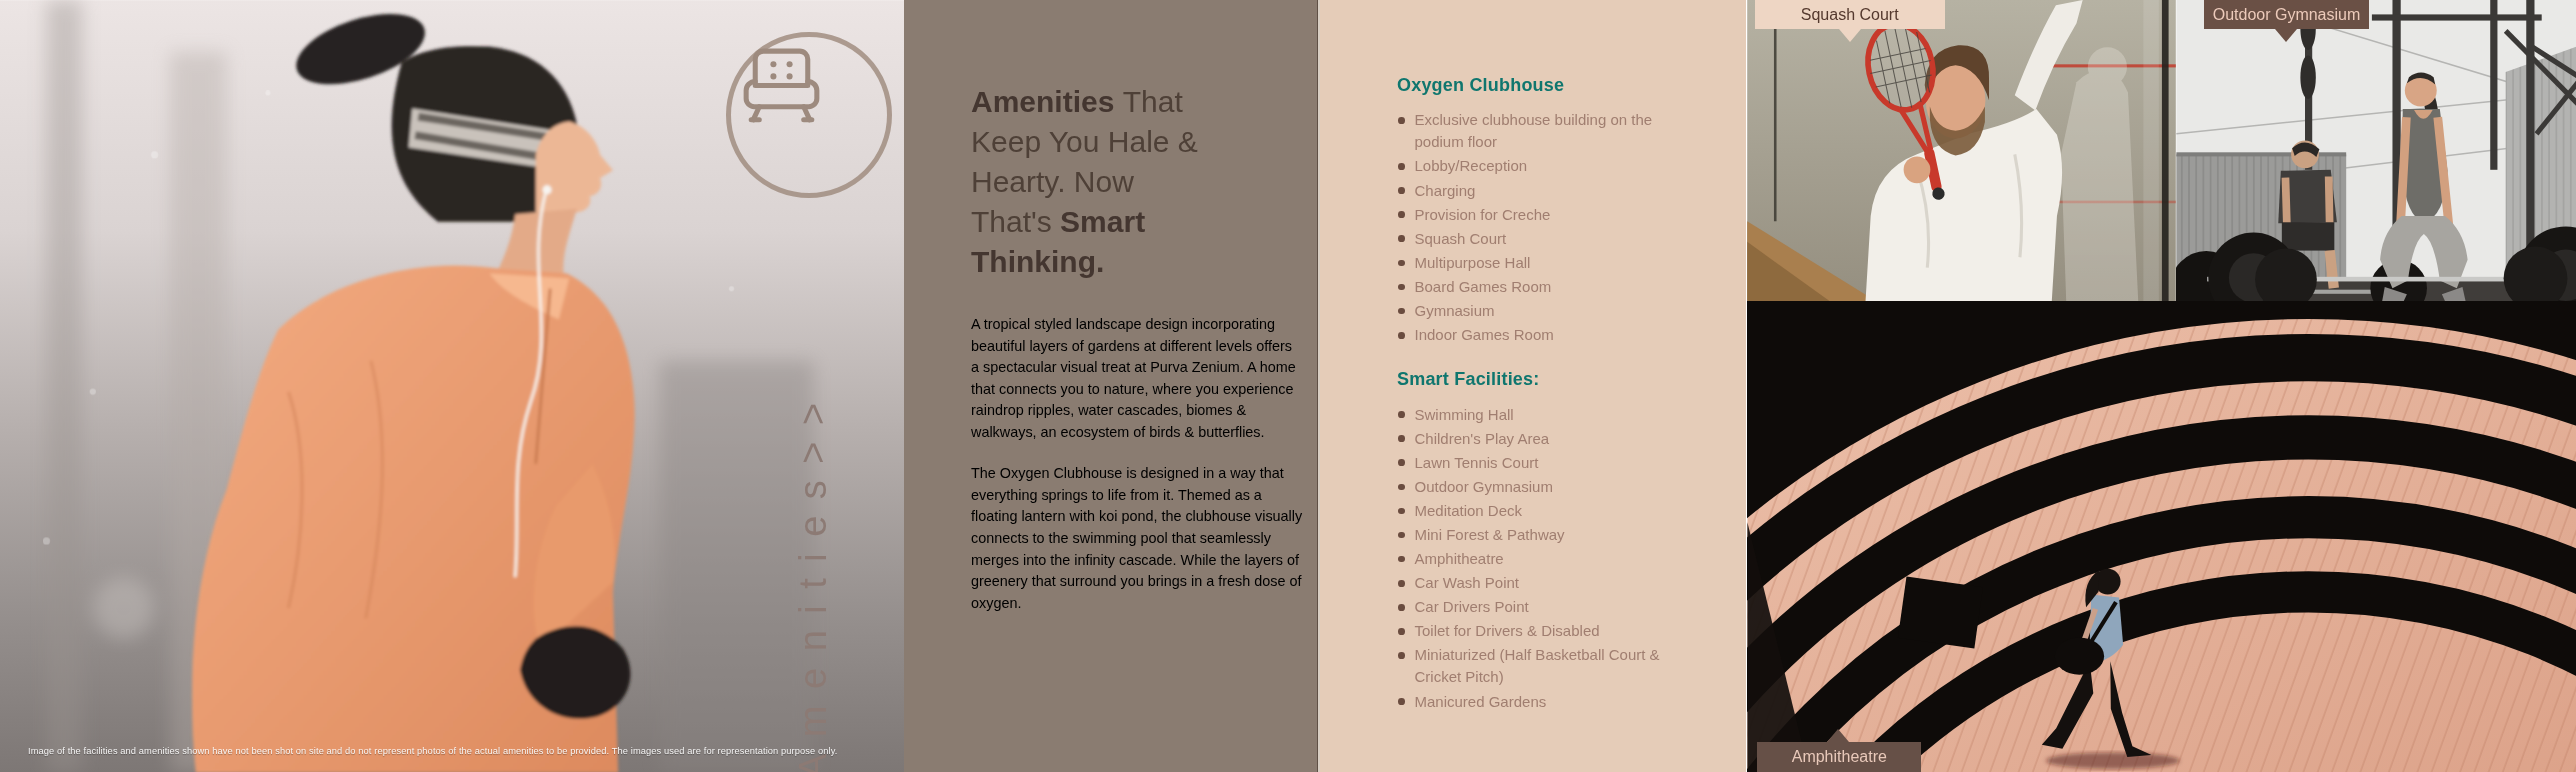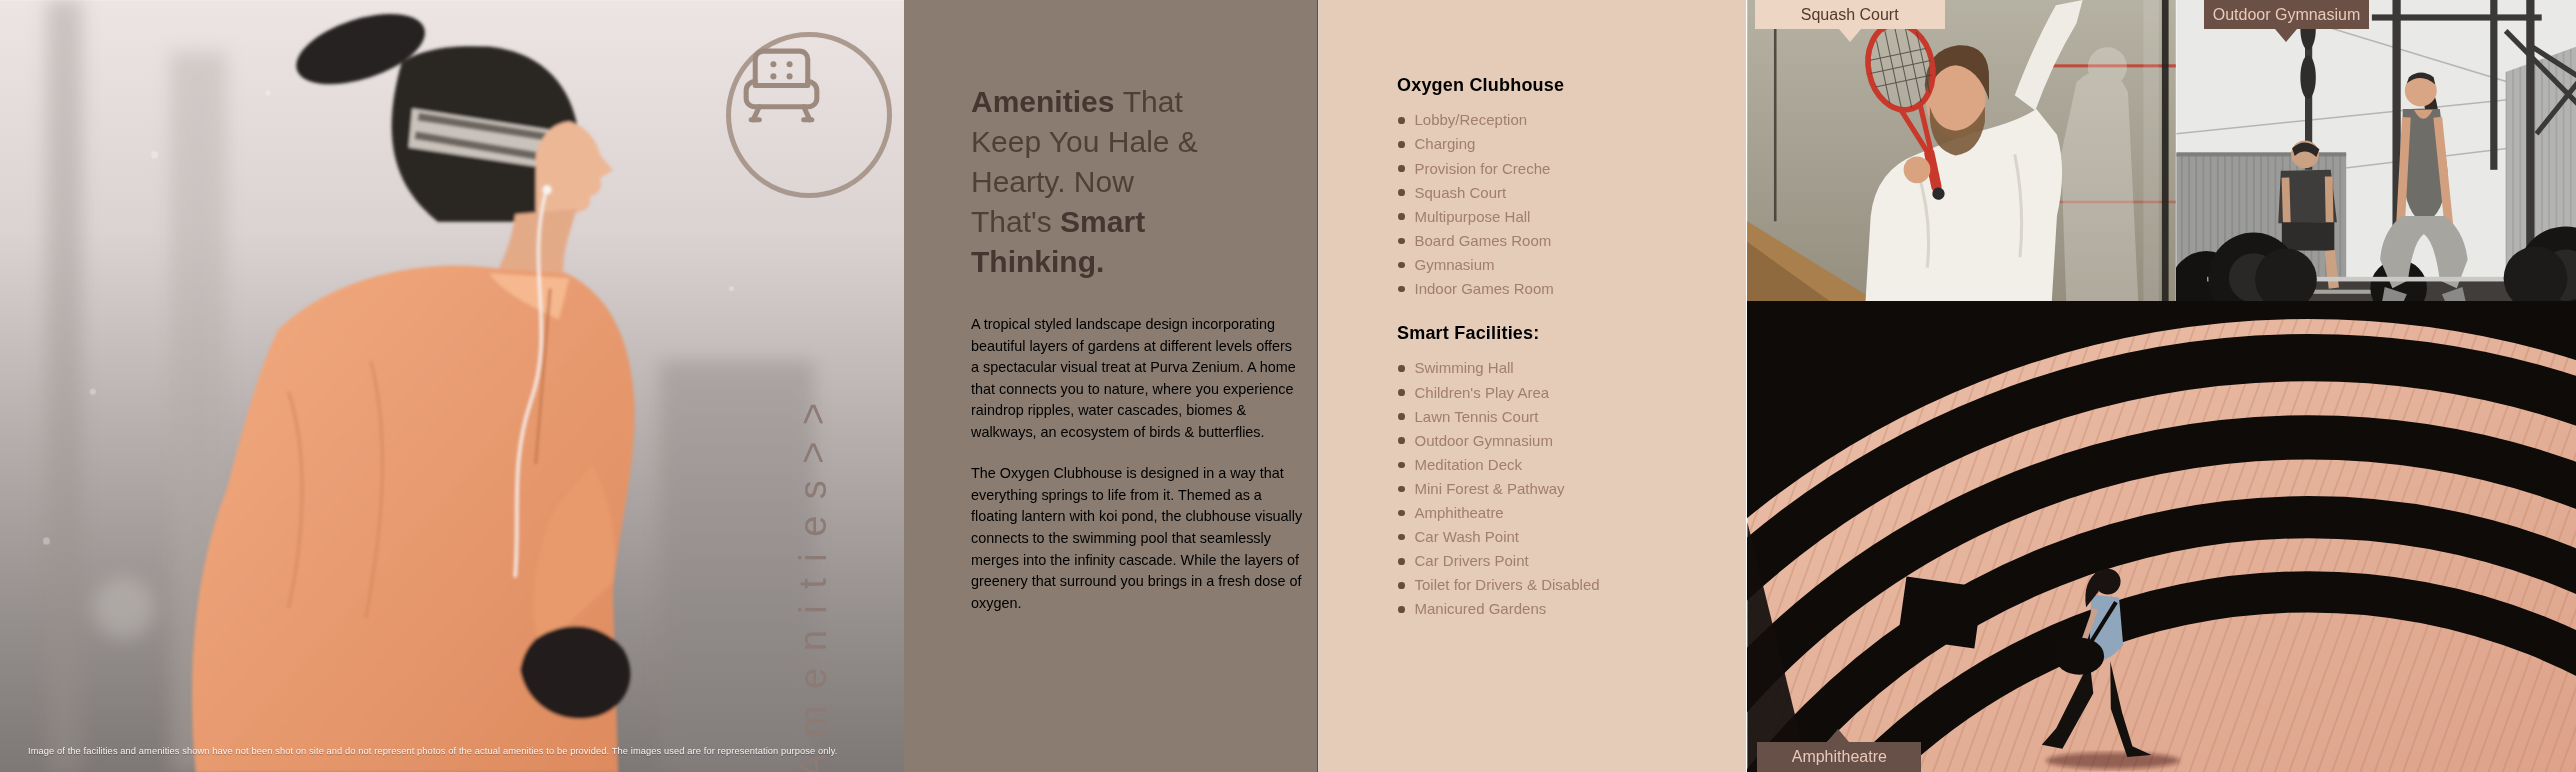--- a/index.html
+++ b/index.html
@@ -43,21 +43,21 @@
   .divider{
     position:absolute;left:1317px;top:0;width:4.1px;height:773px;
     background:linear-gradient(90deg,#5f5147 0 1.5px,#d9cfc4 1.5px 3.1px,#e5ccb8 3.1px);
   }
   
   .panel-amenities{
     position:absolute;left:1321px;top:0;width:425px;height:773px;background:#e5ccb8;
     box-sizing:border-box;padding:75px 0 0 76px;
   }
   .sec-title{
-    font-size:18px;font-weight:700;color:#000000;margin:0 0 13.4px 0;letter-spacing:0.2px;
+    font-size:18px;font-weight:700;color:#0f766e;margin:0 0 13.4px 0;letter-spacing:0.2px;
   }
   .amenity-section + .amenity-section{margin-top:23px;}
   .amenity-section ul{list-style:none;margin:0;padding:0;width:289px;}
   .amenity-section li{
     position:relative;padding-left:17.5px;margin:0 0 2.1px 0;
     font-size:15px;line-height:22px;color:#a07e70;
   }
   .amenity-section li::before{
     content:"";position:absolute;left:1px;top:7.7px;width:6.7px;height:6.7px;border-radius:50%;
     background:#6a4c3f;
@@ -165,20 +165,21 @@
     <p>A tropical styled landscape design incorporating beautiful layers of gardens at different levels offers a spectacular visual treat at Purva Zenium. A home that connects you to nature, where you experience raindrop ripples, water cascades, biomes &amp; walkways, an ecosystem of birds &amp; butterflies.</p>
     <p>The Oxygen Clubhouse is designed in a way that everything springs to life from it. Themed as a floating lantern with koi pond, the clubhouse visually connects to the swimming pool that seamlessly merges into the infinity cascade. While the layers of greenery that surround you brings in a fresh dose of oxygen.</p>
   </div>
 </div>
 <div class="divider"></div>
 
 <div class="panel-amenities">
   <div class="amenity-section">
     <h2 class="sec-title">Oxygen Clubhouse</h2>
     <ul>
+        <li>Exclusive clubhouse building on the podium floor</li>
         <li>Lobby/Reception</li>
         <li>Charging</li>
         <li>Provision for Creche</li>
         <li>Squash Court</li>
         <li>Multipurpose Hall</li>
         <li>Board Games Room</li>
         <li>Gymnasium</li>
         <li>Indoor Games Room</li>
       </ul>
   </div>
@@ -188,20 +189,21 @@
         <li>Swimming Hall</li>
         <li>Children's Play Area</li>
         <li>Lawn Tennis Court</li>
         <li>Outdoor Gymnasium</li>
         <li>Meditation Deck</li>
         <li>Mini Forest &amp; Pathway</li>
         <li>Amphitheatre</li>
         <li>Car Wash Point</li>
         <li>Car Drivers Point</li>
         <li>Toilet for Drivers &amp; Disabled</li>
+        <li>Miniaturized (Half Basketball Court &amp; Cricket Pitch)</li>
         <li>Manicured Gardens</li>
       </ul>
   </div>
 </div>
 
 <figure class="fig fig-squash" style="margin:0">
   <svg width="429" height="301" viewBox="0 0 833 585">
     <defs>
       <linearGradient id="wallG" x1="0" y1="0" x2="0" y2="1">
         <stop offset="0" stop-color="#b6b2a3"></stop>

